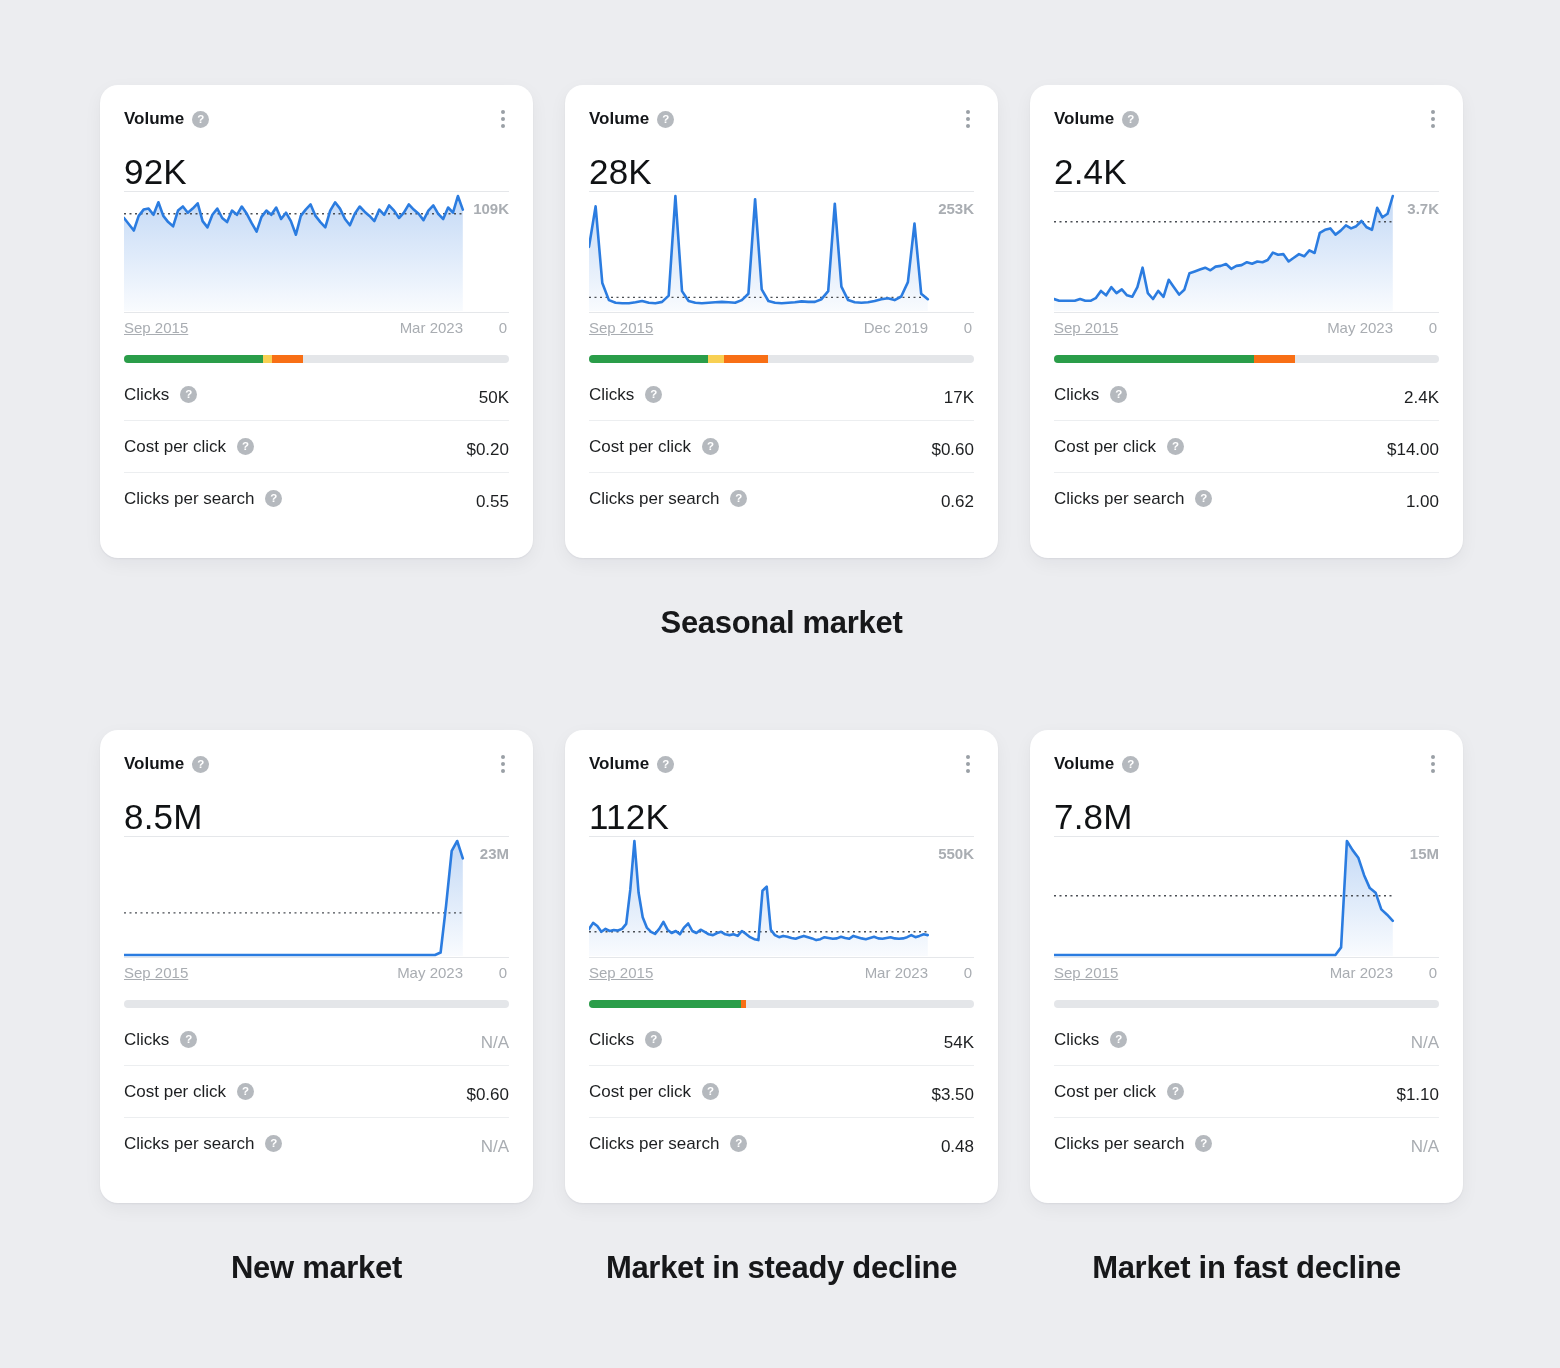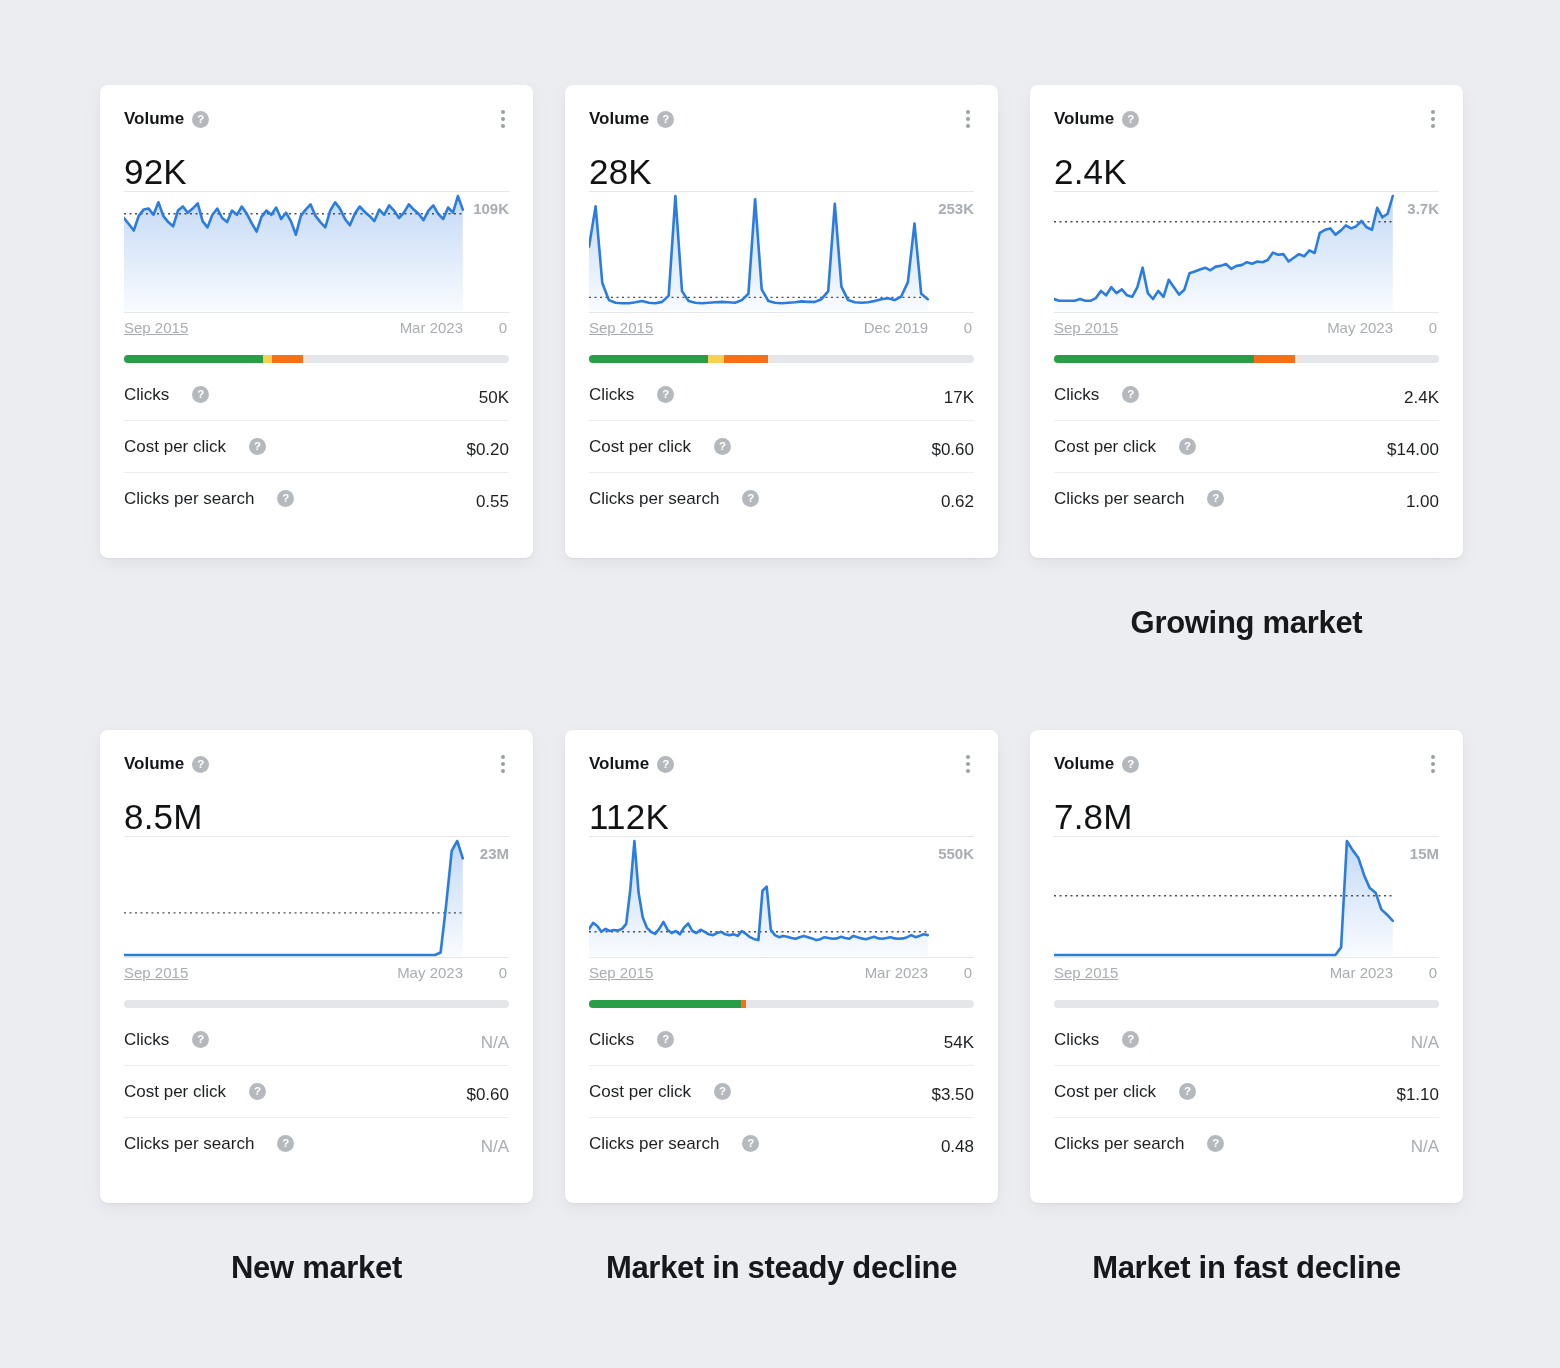--- a/index.html
+++ b/index.html
@@ -8,21 +8,21 @@
     background:#ecedf0;
     font-family:"Liberation Sans","DejaVu Sans",sans-serif;
     color:#1d1f21;
     -webkit-font-smoothing:antialiased;
   }
   .page{padding:85px 0 0 100px;}
   .grid{display:grid;grid-template-columns:repeat(3,433px);column-gap:32px;}
   .cell{height:645px;}
   .card{
     width:433px;height:473px;box-sizing:border-box;
-    background:#ffffff;border-radius:8px;
+    background:#ffffff;border-radius:18px;
     padding:0 24px;
     box-shadow:0 1px 2px rgba(20,24,31,.06),0 6px 18px rgba(20,24,31,.05);
     position:relative;
   }
   .card-header{padding-top:23px;height:22px;display:flex;align-items:center;justify-content:space-between;}
   .header-left{display:flex;align-items:center;gap:8px;}
   .card-title{font-size:17px;font-weight:700;color:#141619;}
   .help-icon{
     width:17px;height:17px;border-radius:50%;
     background:#b5b9be;color:#ffffff;
@@ -45,21 +45,21 @@
   .date-end{position:absolute;right:46px;top:0;}
   .zero-label{position:absolute;right:2px;top:0;}
   .traffic-bar{
     margin-top:17px;height:8px;border-radius:4px;background:#e4e6e9;
     overflow:hidden;display:flex;
   }
   .traffic-bar .seg{height:100%;flex:0 0 auto;}
   .metrics{margin-top:6px;}
   .metric-row{height:51px;display:flex;align-items:center;justify-content:space-between;font-size:17px;}
   .metric-row + .metric-row{border-top:1px solid #eceef0;}
-  .metric-label{display:flex;align-items:center;gap:23px;color:#1d1f21;}
+  .metric-label{display:flex;align-items:center;gap:11px;color:#1d1f21;}
   .metric-value{color:#1d1f21;margin-top:7px;}
   .metric-value.muted{color:#a9adb2;}
   .caption{
     margin-top:47px;text-align:center;
     font-size:31px;font-weight:700;color:#17181a;letter-spacing:-.3px;
   }
   .gradient-defs{position:absolute;width:0;height:0;}
 </style>
 </head>
 <body>
@@ -181,20 +181,21 @@
       </div>
       <div class="metric-row">
         <span class="metric-label">
           <span>Clicks per search</span>
           <span class="help-icon">?</span>
         </span>
         <span class="metric-value">0.62</span>
       </div>
     </div>
   </div>
+  <div class="caption">Seasonal market</div>
 </div>
     <div class="cell">
   <div class="card">
     <div class="card-header">
       <div class="header-left">
         <span class="card-title">Volume</span>
         <span class="help-icon">?</span>
       </div>
       <button class="kebab">
         <span class="dot"></span>
@@ -237,21 +238,20 @@
       </div>
       <div class="metric-row">
         <span class="metric-label">
           <span>Clicks per search</span>
           <span class="help-icon">?</span>
         </span>
         <span class="metric-value">1.00</span>
       </div>
     </div>
   </div>
-  <div class="caption">Growing market</div>
 </div>
     <div class="cell">
   <div class="card">
     <div class="card-header">
       <div class="header-left">
         <span class="card-title">Volume</span>
         <span class="help-icon">?</span>
       </div>
       <button class="kebab">
         <span class="dot"></span>

